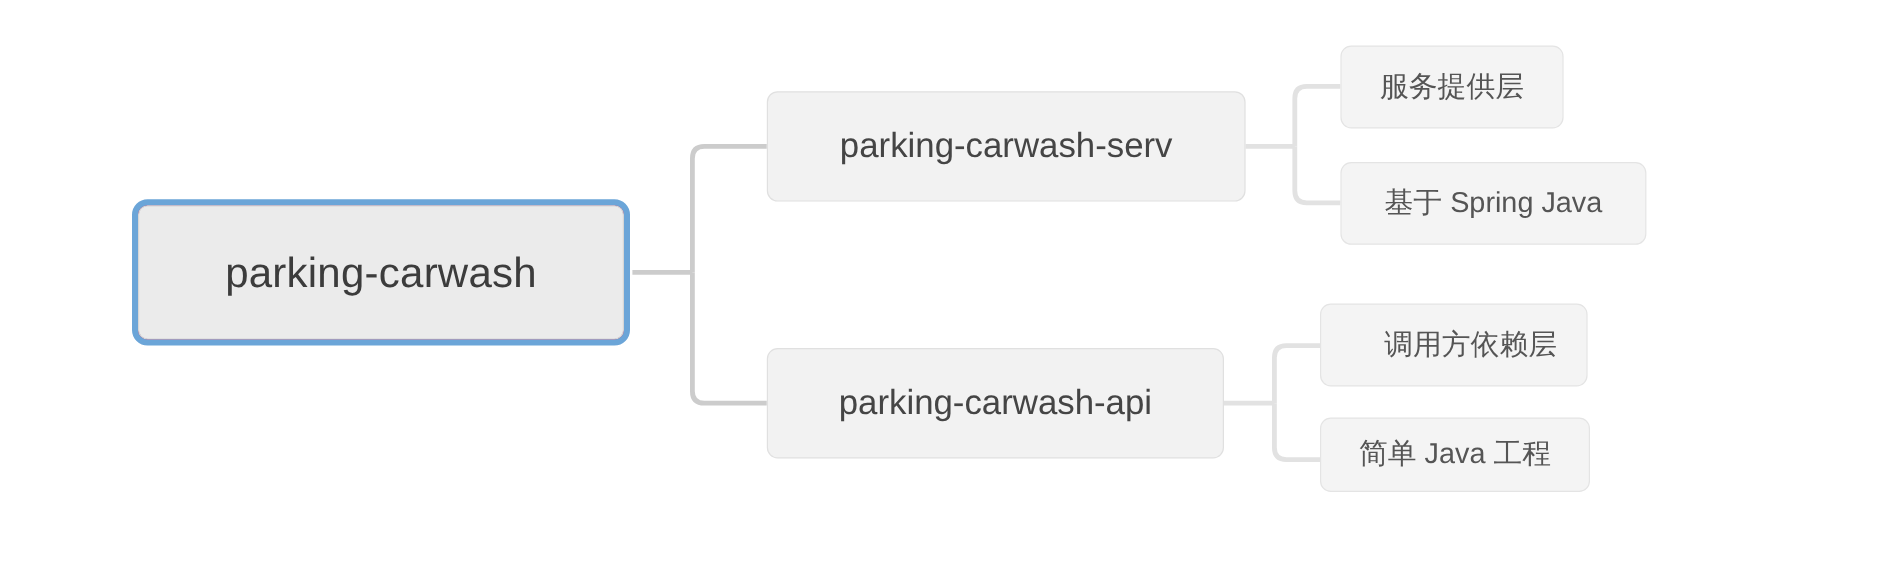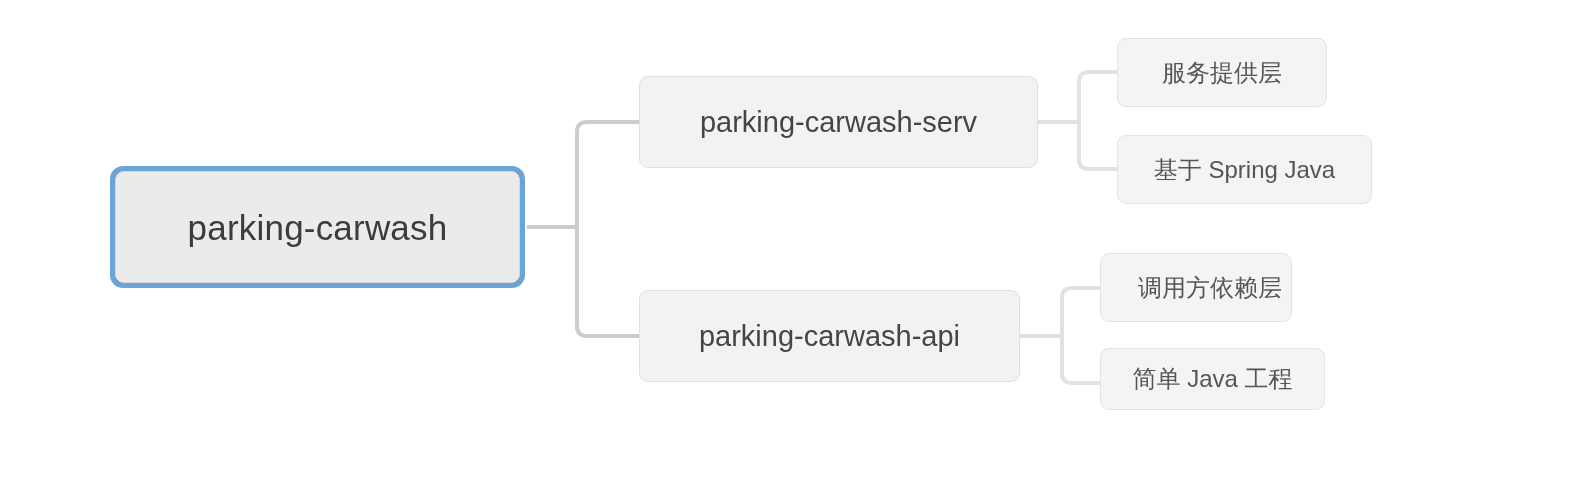--- a/index.html
+++ b/index.html
@@ -81,23 +81,23 @@
   .node-l3 {
     background: #f4f4f4;
     border: 1px solid #e4e4e4;
     border-radius: 9px;
     justify-content: center;
   }
   .node-l3 .node-label {
     font-size: 24px;
     color: #555555;
   }
-  .node-leaf-1 { left: 1117px; top: 38px;  width: 210px; height: 69px; }
+  .node-leaf-1 { left: 1117px; top: 38px;  width: 186px; height: 69px; }
   .node-leaf-2 { left: 1117px; top: 135px; width: 255px; height: 69px; }
-  .node-leaf-3 { left: 1100px; top: 253px; width: 192px; height: 69px; padding-left: 28px; }
+  .node-leaf-3 { left: 1100px; top: 253px; width: 223px; height: 69px; padding-left: 28px; }
   .node-leaf-4 { left: 1100px; top: 348px; width: 225px; height: 62px; }
 
   .node-label {
     display: inline-block;
     line-height: 1;
   }
 </style>
 </head>
 <body>
 

